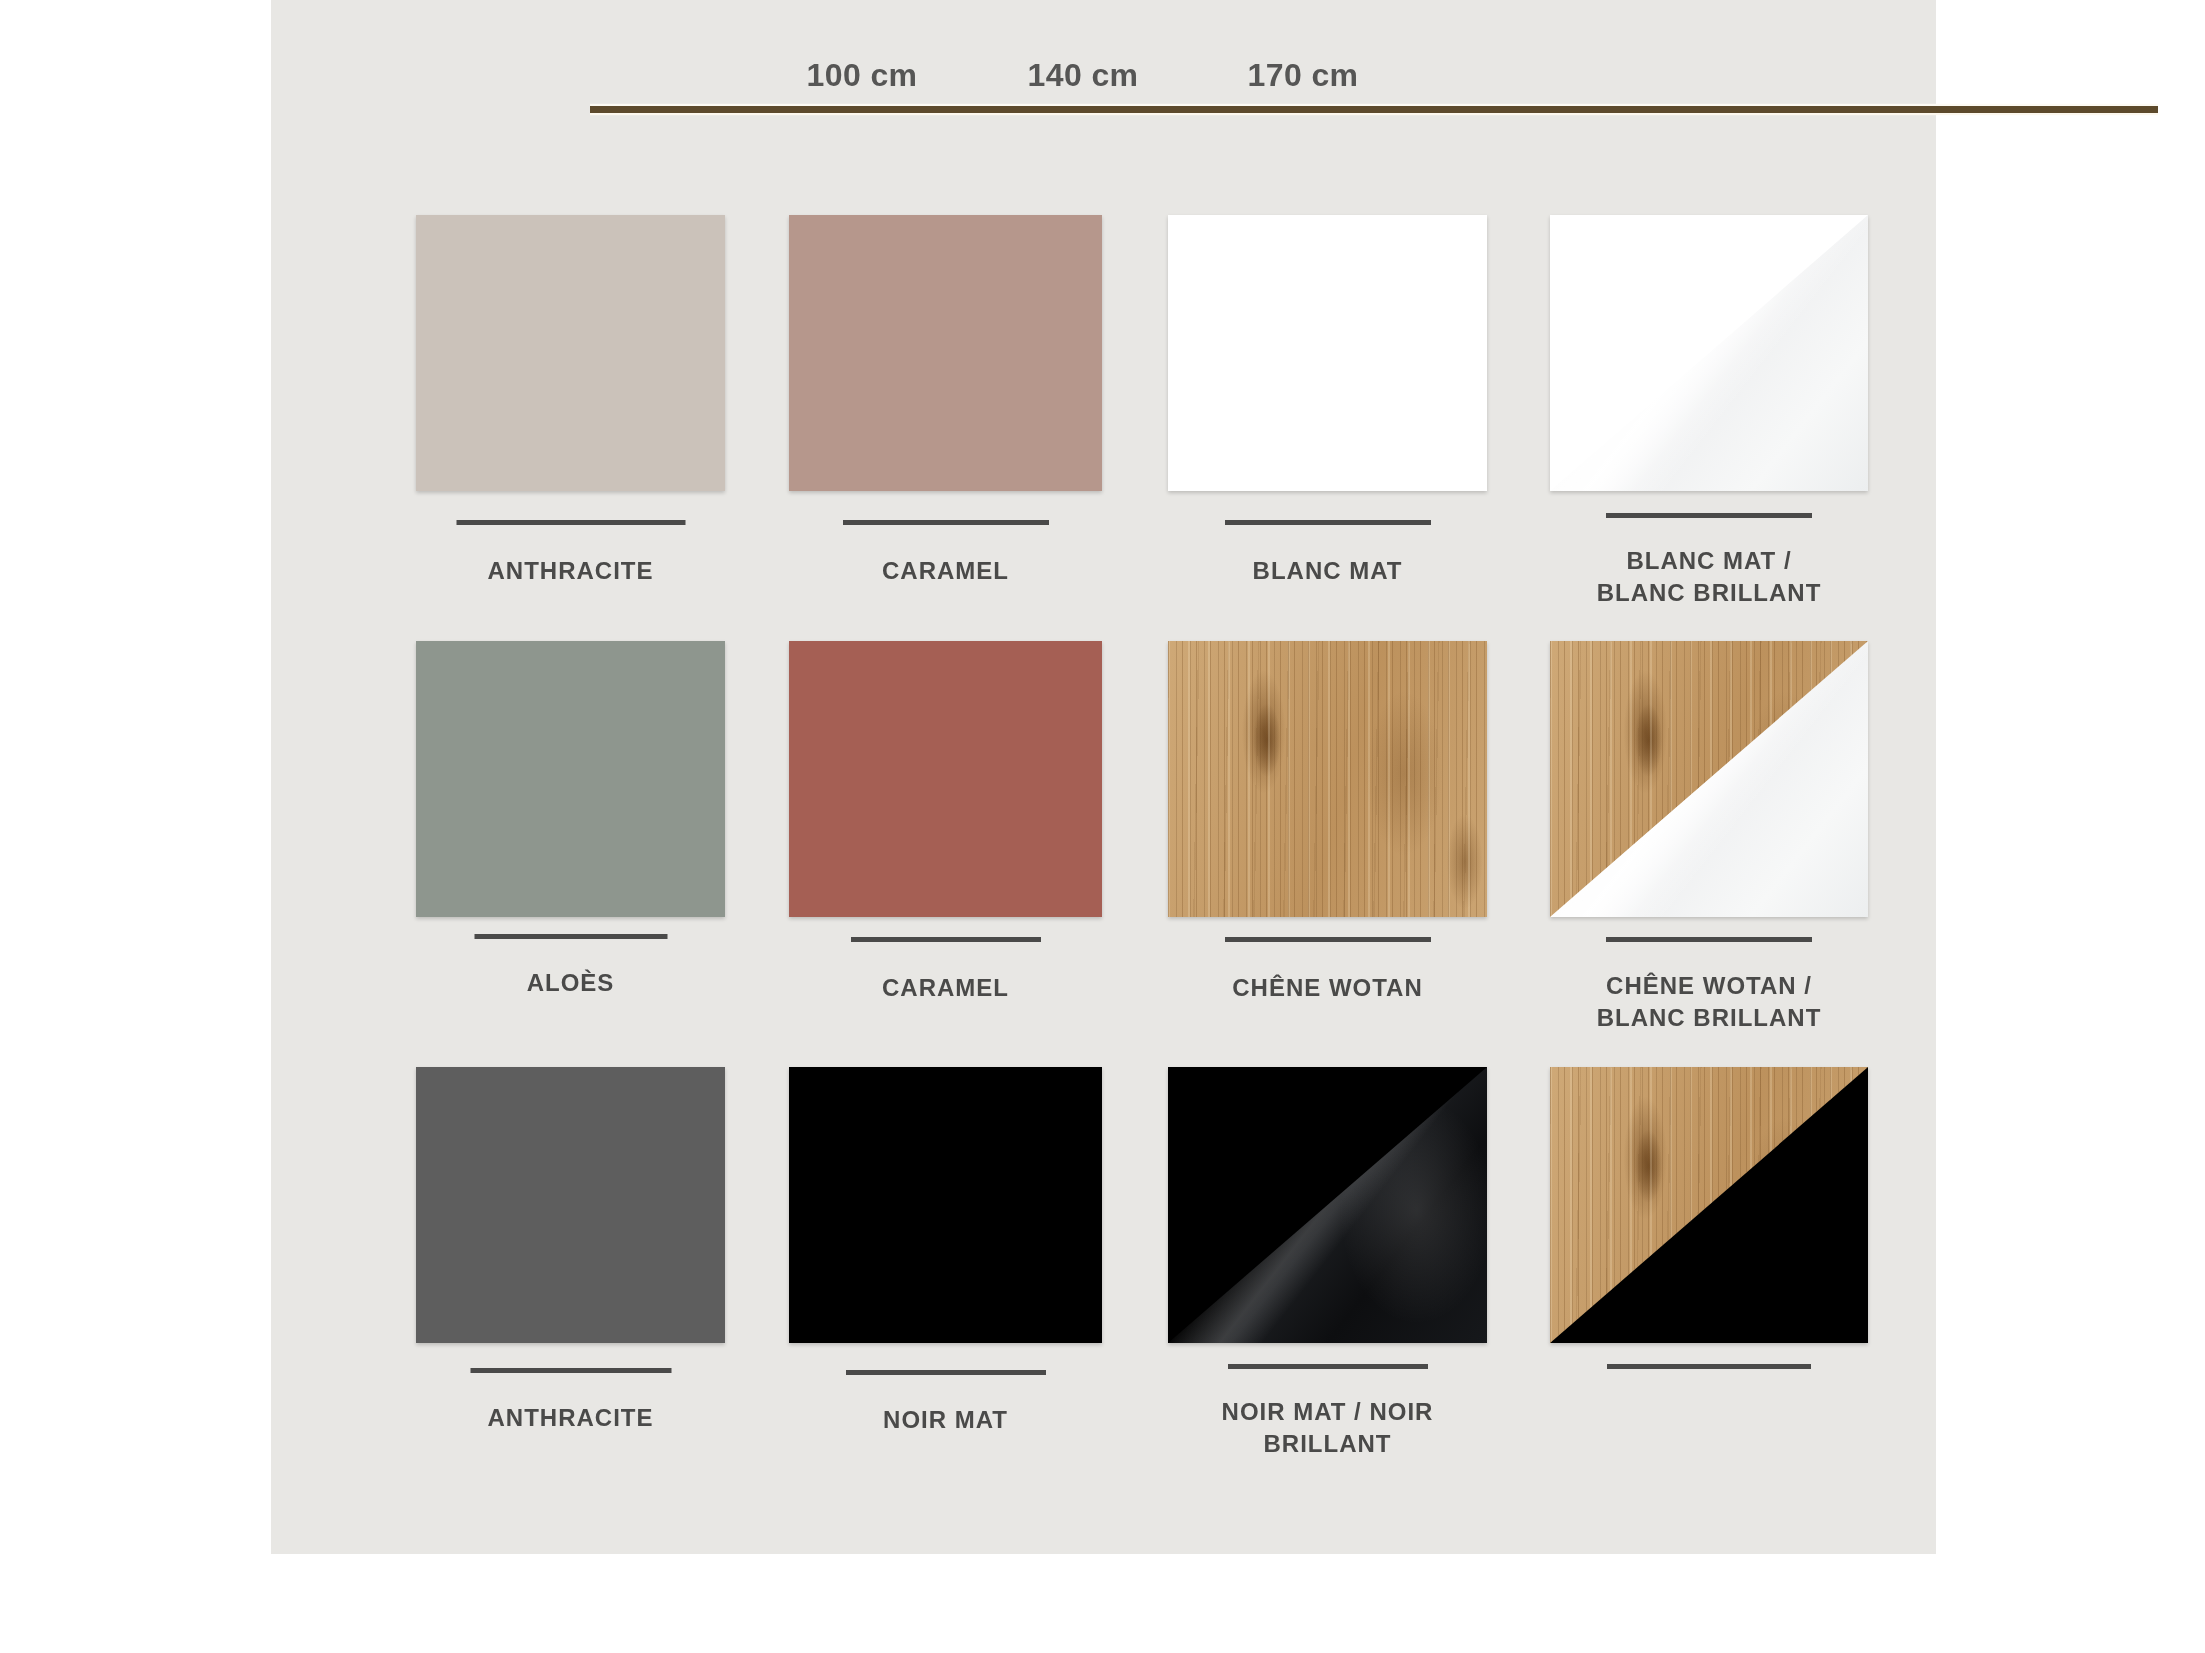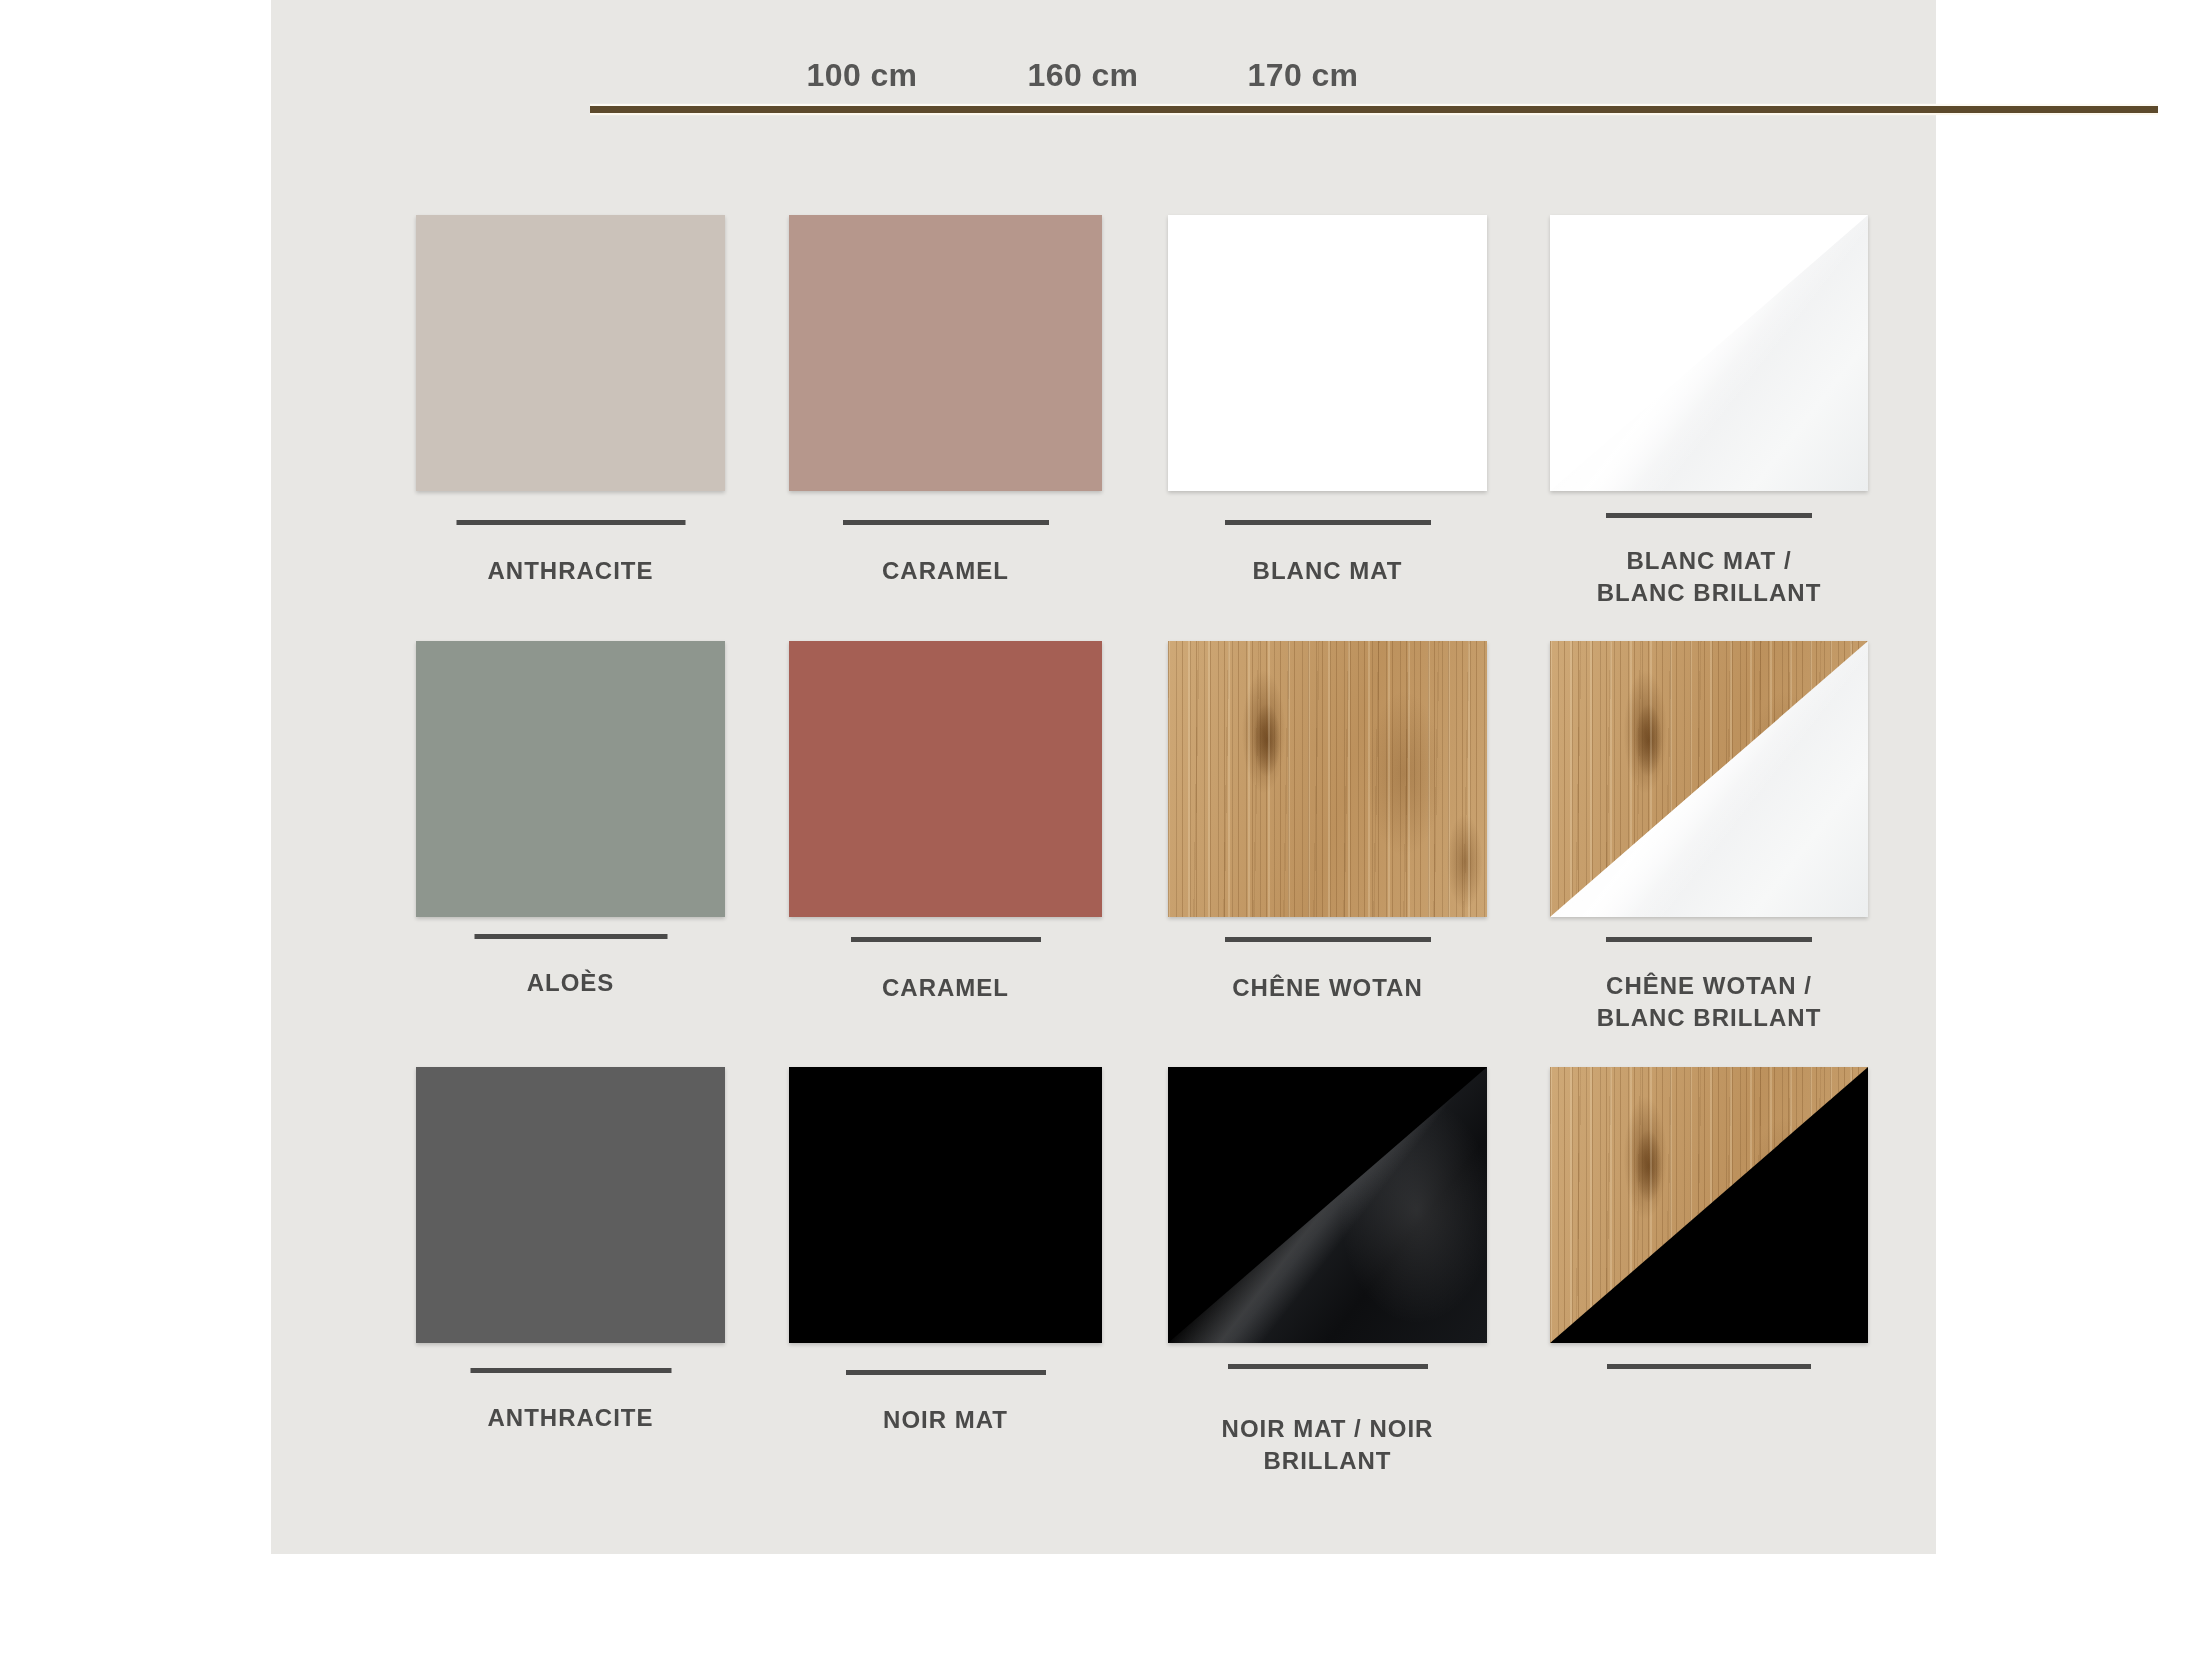--- a/index.html
+++ b/index.html
@@ -74,21 +74,21 @@
            text-align:center;white-space:nowrap;color:#4a4a49;
            font-size:24px;font-weight:700;letter-spacing:1px;line-height:1.33;}
 </style>
 </head>
 <body>
 
 <div id="panel">
 
   <div>
     <div class="size-label" style="left:591px">100 cm</div>
-    <div class="size-label" style="left:812px">160 cm</div>
+    <div class="size-label" style="left:812px">140 cm</div>
     <div class="size-label" style="left:1032px">170 cm</div>
   </div>
   <div id="rule"></div>
 
   <div class="cell" style="left:145px;top:215px;width:309px;height:412px">
     <div class="sw" style="width:309px;height:276px">
       <div class="fill" style="background:#cbc2ba"></div>
     </div>
     <div class="underline" style="top:305px;width:229px"></div>
     <div class="caption" style="top:340px;width:309px">ANTHRACITE</div>
@@ -170,21 +170,21 @@
     <div class="caption" style="top:337px;width:313px">NOIR MAT</div>
   </div>
 
   <div class="cell" style="left:897px;top:1067px;width:319px;height:412px">
     <div class="sw" style="width:319px;height:276px">
       <div class="fill gloss-black"></div>
       <div class="tri-ul" style="background:#000000"></div>
       <div class="gloss-black-hi" style="clip-path:polygon(100% 0,100% 100%,0 100%)"></div>
     </div>
     <div class="underline" style="top:297px;width:200px"></div>
-    <div class="caption" style="top:346px;width:319px;white-space:normal;padding:0 40px;box-sizing:border-box">NOIR MAT / NOIR BRILLANT</div>
+    <div class="caption" style="top:329px;width:319px;white-space:normal;padding:0 40px;box-sizing:border-box">NOIR MAT / NOIR BRILLANT</div>
   </div>
 
   <div class="cell" style="left:1279px;top:1067px;width:318px;height:412px">
     <div class="sw" style="width:318px;height:276px">
       <div class="fill" style="background:#000000"></div>
       <div class="tri-ul wood"></div>
     </div>
     <div class="underline" style="top:297px;width:204px"></div>
   </div>
 

